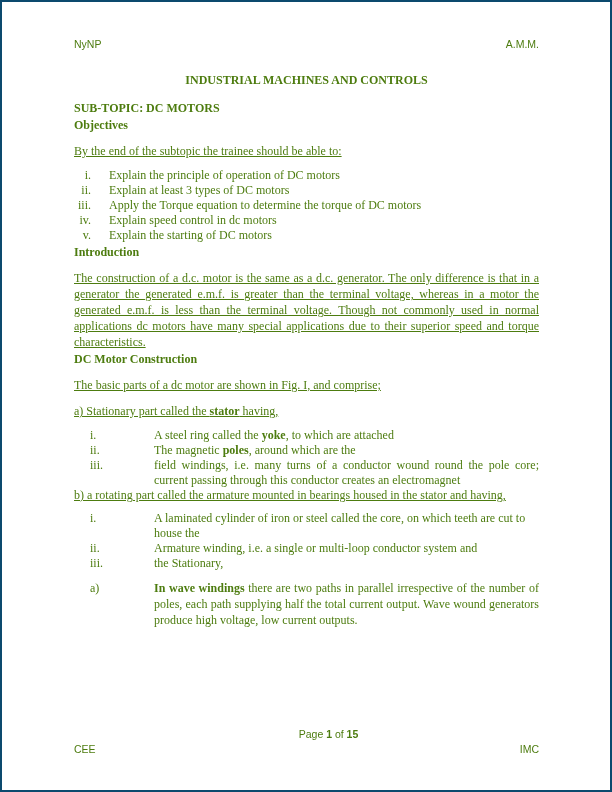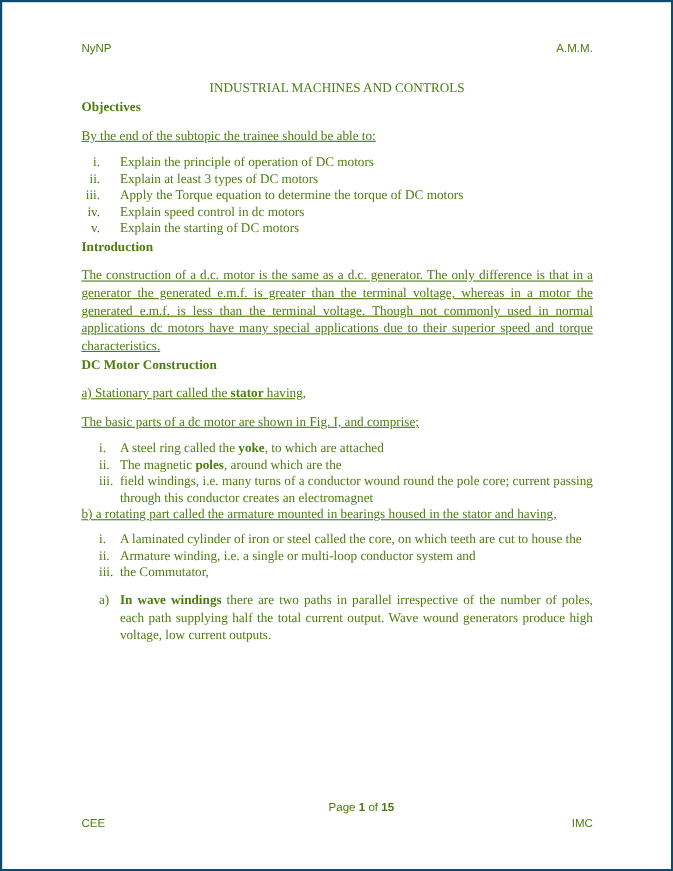--- a/index.html
+++ b/index.html
@@ -15,32 +15,32 @@
     font-family: "Liberation Serif", serif;
     font-size: 12px;
     overflow: hidden;
   }
   .content { position: absolute; left: 72px; right: 71px; top: 36px; }
   .hdr {
     display: flex; justify-content: space-between;
     font-family: "Liberation Sans", sans-serif;
     font-size: 10.5px; line-height: 13px;
   }
-  .doc-title { text-align: center; font-weight: normal; margin-top: 21px; line-height: 16px; }
+  .doc-title { text-align: center; font-weight: bold; margin-top: 21px; line-height: 16px; }
   .subtopic  { font-weight: bold; margin-top: 12px; line-height: 16px; }
   .h         { font-weight: bold; margin-top: 1px; line-height: 16px; }
   .p         { margin-top: 10px; line-height: 16px; text-decoration: underline; }
   .just      { text-align: justify; }
   .list      { margin-top: 9px; line-height: 15px; }
   .list.tight{ margin-top: 8px; }
   .li        { display: flex; }
   .num-r     { flex: none; width: 17px; text-align: right; }
   .txt-r     { flex: 1; padding-left: 18px; }
   .num-l     { flex: none; margin-left: 16px; width: 19px; }
-  .txt-l     { flex: 1; }
+  .txt-l     { flex: 1; margin-left: 45px; }
   .b         { font-weight: bold; }
   .nogap     { margin-top: 0; }
   .footer-page {
     position: absolute; left: 0; right: 0; top: 726px;
     text-align: center;
     font-family: "Liberation Sans", sans-serif;
     font-size: 10.5px; line-height: 13px; padding-left: 45px;
   }
   .footer-ids {
     position: absolute; left: 72px; right: 71px; top: 741px;
@@ -55,20 +55,21 @@
 <div class="page">
   <div class="content">
 
     <div class="hdr">
       <span>NyNP</span>
       <span>A.M.M.</span>
     </div>
 
     <div class="doc-title">INDUSTRIAL MACHINES AND CONTROLS</div>
 
+    <div class="subtopic">SUB-TOPIC: DC MOTORS</div>
 
     <div class="h">Objectives</div>
 
     <div class="p">By the end of the subtopic the trainee should be able to:</div>
 
     <div class="list">
       <div class="li">
         <span class="num-r">i.</span>
         <span class="txt-r">Explain the principle of operation of DC motors</span>
       </div>
@@ -89,23 +90,23 @@
         <span class="txt-r">Explain the starting of DC motors</span>
       </div>
     </div>
 
     <div class="h">Introduction</div>
 
     <div class="p just">The construction of a d.c. motor is the same as a d.c. generator. The only difference is that in a generator the generated e.m.f. is greater than the terminal voltage, whereas in a motor the generated e.m.f. is less than the terminal voltage. Though not commonly used in normal applications dc motors have many special applications due to their superior speed and torque characteristics.</div>
 
     <div class="h">DC Motor Construction</div>
 
+    <div class="p">The basic parts of a dc motor are shown in Fig. I, and comprise;</div>
+
     <div class="p"><span>a) Stationary part called the </span><span class="b">stator</span><span> having,</span></div>
-
-    <div class="p">The basic parts of a dc motor are shown in Fig. I, and comprise;</div>
 
     <div class="list">
       <div class="li">
         <span class="num-l">i.</span>
         <span class="txt-l"><span>A steel ring called the </span><span class="b">yoke</span><span>, to which are attached</span></span>
       </div>
       <div class="li">
         <span class="num-l">ii.</span>
         <span class="txt-l"><span>The magnetic </span><span class="b">poles</span><span>, around which are the</span></span>
       </div>
@@ -121,21 +122,21 @@
       <div class="li">
         <span class="num-l">i.</span>
         <span class="txt-l">A laminated cylinder of iron or steel called the core, on which teeth are cut to house the</span>
       </div>
       <div class="li">
         <span class="num-l">ii.</span>
         <span class="txt-l">Armature winding, i.e. a single or multi-loop conductor system and</span>
       </div>
       <div class="li">
         <span class="num-l">iii.</span>
-        <span class="txt-l">the Commutator,</span>
+        <span class="txt-l">the Stationary,</span>
       </div>
     </div>
 
 
     <div class="list" style="line-height:16px;">
       <div class="li">
         <span class="num-l">a)</span>
         <span class="txt-l just"><span class="b">In wave windings</span><span> there are two paths in parallel irrespective of the number of poles, each path supplying half the total current output. Wave wound generators produce high voltage, low current outputs.</span></span>
       </div>
     </div>

